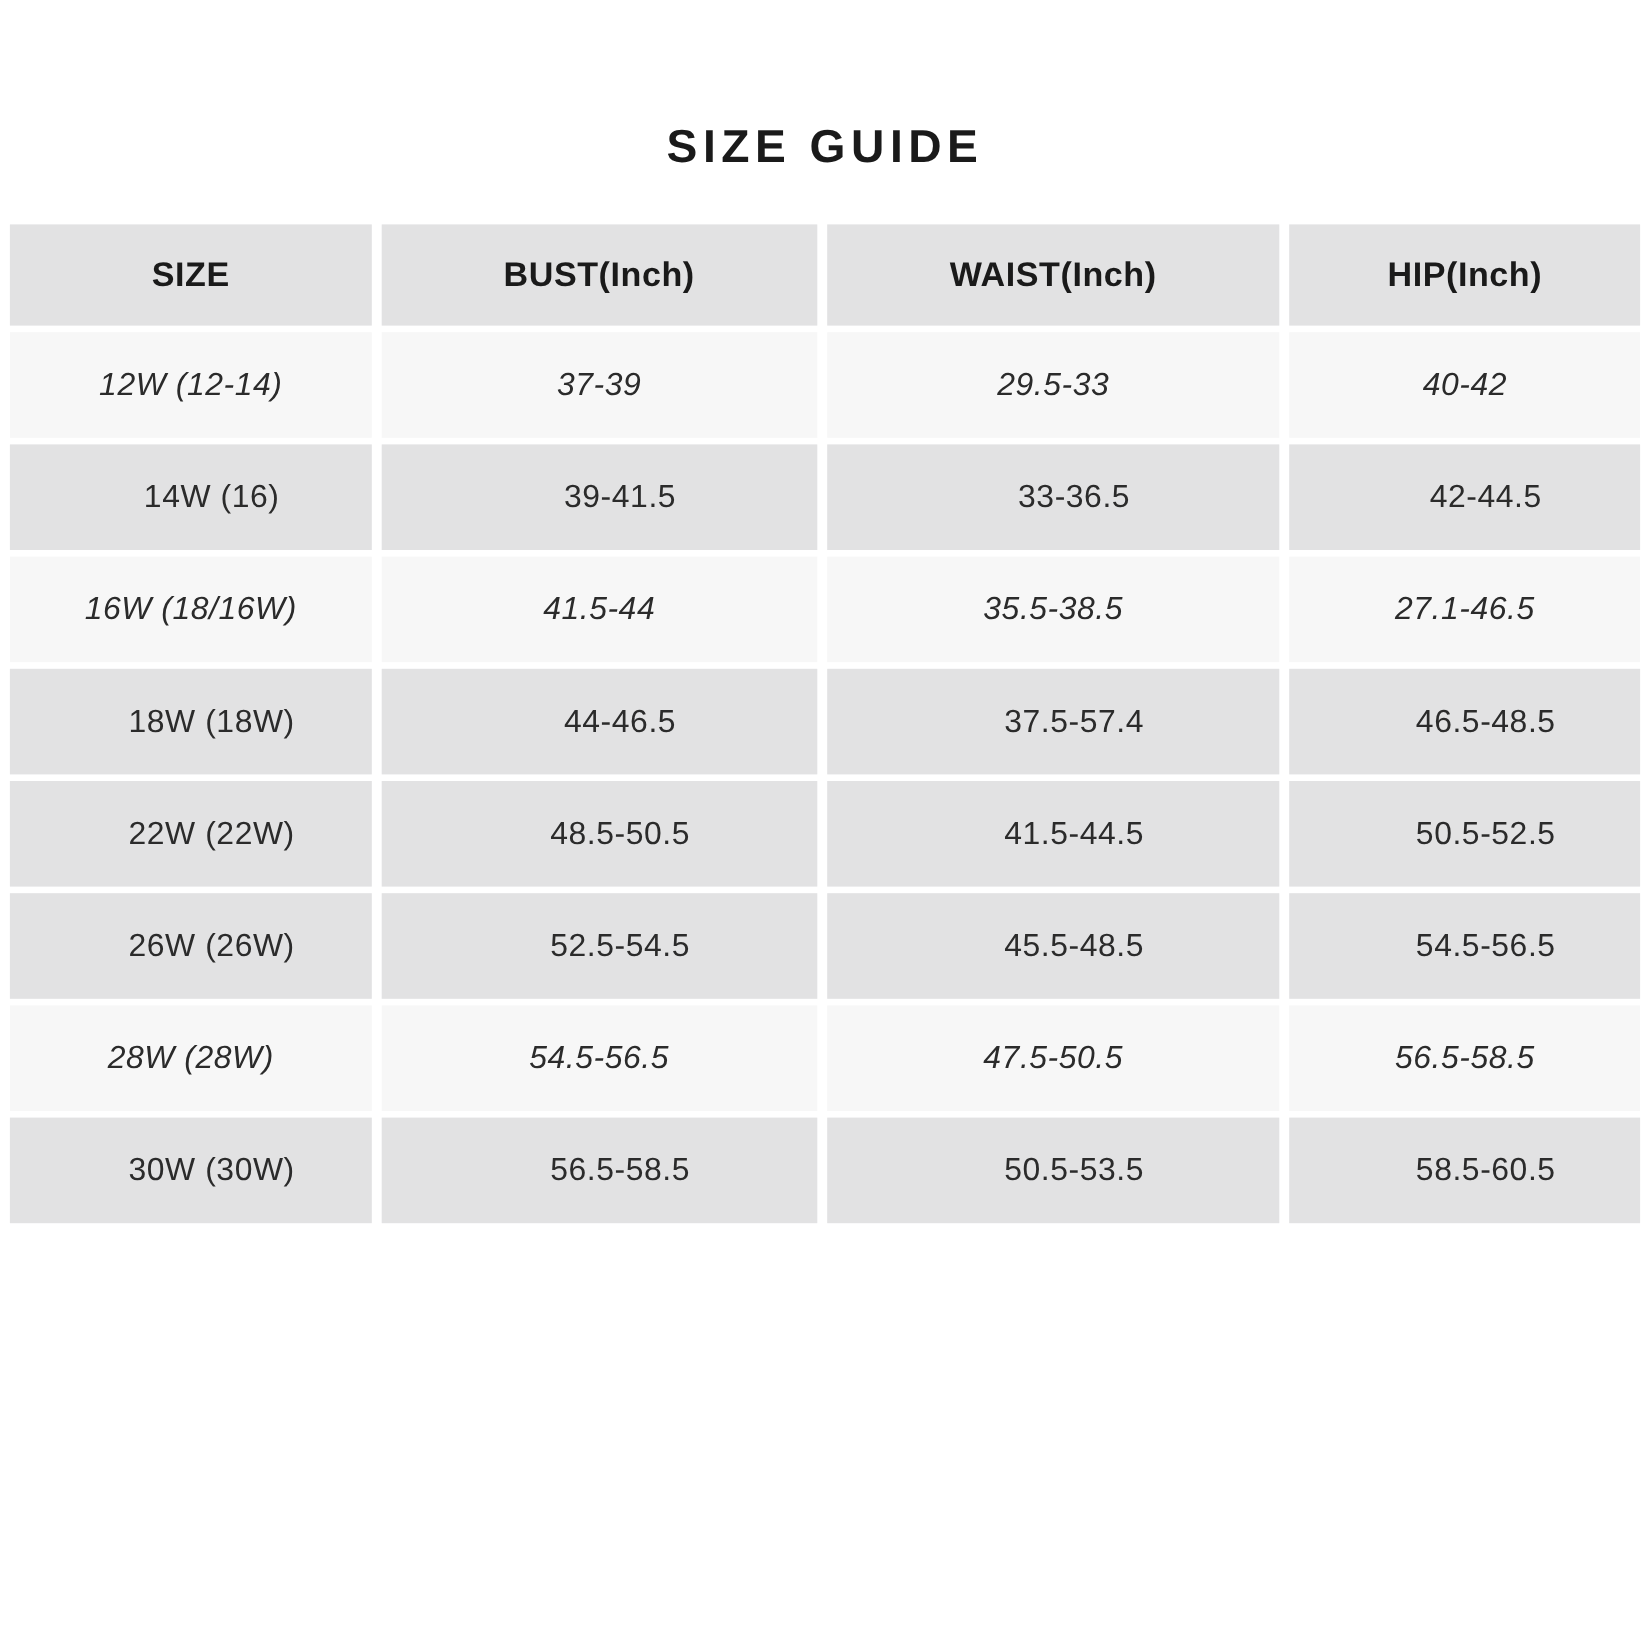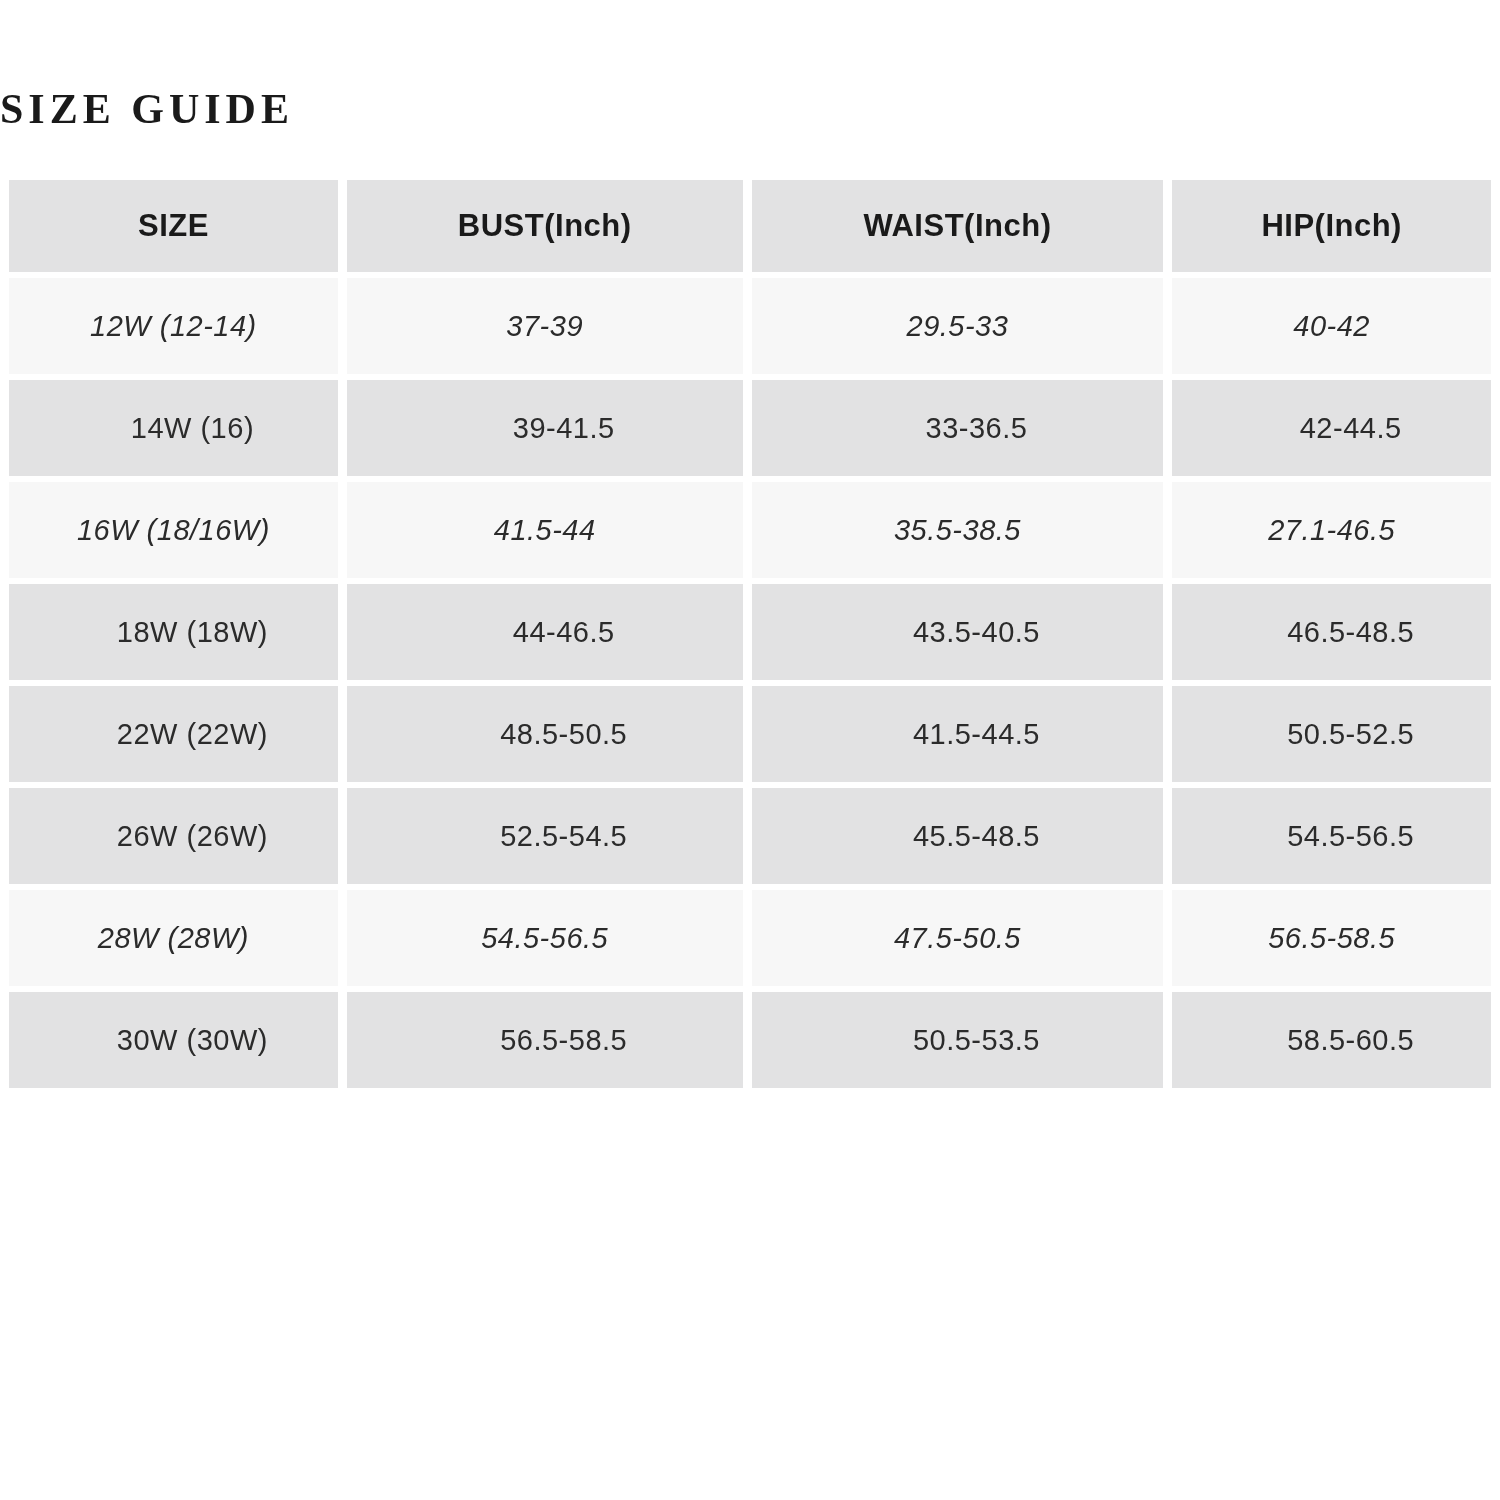--- a/index.html
+++ b/index.html
@@ -18,28 +18,28 @@
     font-family: "Liberation Sans", sans-serif;
   }
   .page {
     width: 1500px;
     height: 1500px;
     background: var(--page-bg);
     overflow: hidden;
   }
   .title {
     margin: 0;
-    padding-top: 88px;
+    padding-top: 112px;
     padding-bottom: 0;
+    text-align: center;
     font-size: 42px;
     font-weight: 600;
     letter-spacing: 5px;
     color: var(--title-color);
     line-height: 1;
-    font-family: Liberation Serif, serif;
   }
   table.size-guide {
     width: 100%;
     margin-top: 44px;
     border-collapse: separate;
     border-spacing: 9px 6px;
     table-layout: fixed;
   }
   col.c1 { width: 22.6%; }
   col.c2 { width: 27.2%; }
@@ -103,21 +103,21 @@
         </tr>
         <tr class="odd">
           <td>16W (18/16W)</td>
           <td>41.5-44</td>
           <td>35.5-38.5</td>
           <td>27.1-46.5</td>
         </tr>
         <tr class="even">
           <td>18W (18W)</td>
           <td>44-46.5</td>
-          <td>43.5-40.5</td>
+          <td>37.5-57.4</td>
           <td>46.5-48.5</td>
         </tr>
         <tr class="even">
           <td>22W (22W)</td>
           <td>48.5-50.5</td>
           <td>41.5-44.5</td>
           <td>50.5-52.5</td>
         </tr>
         <tr class="even">
           <td>26W (26W)</td>

